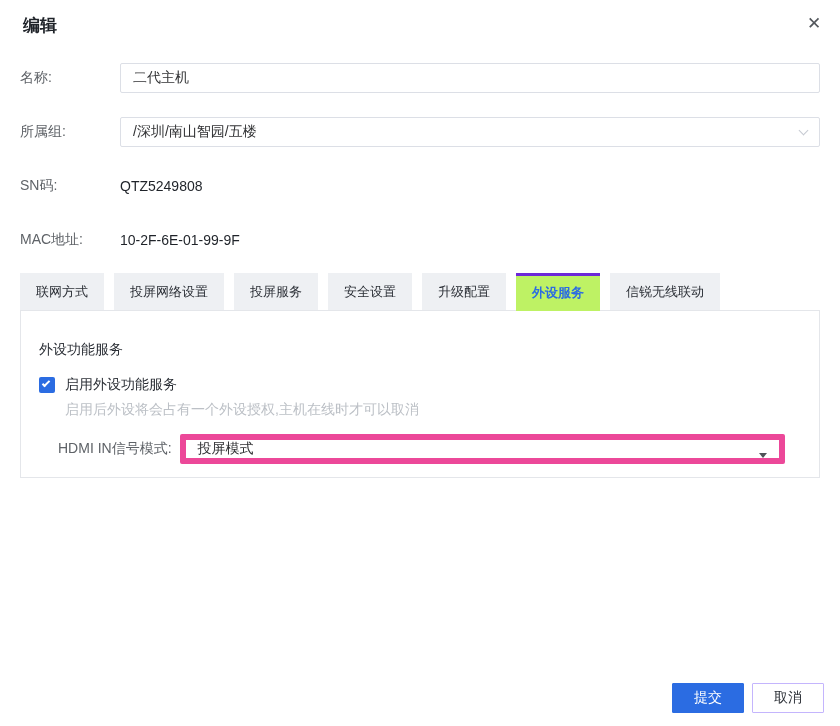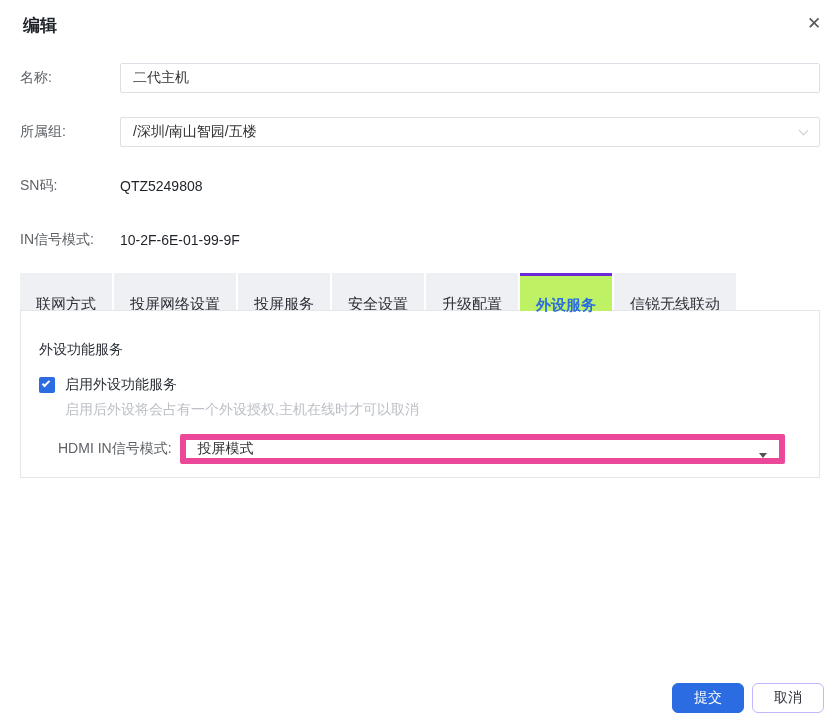--- a/index.html
+++ b/index.html
@@ -32,22 +32,22 @@
     position:absolute; right:13px; top:10px; width:7px; height:7px;
     border-right:1.5px solid #c6cad2; border-bottom:1.5px solid #c6cad2;
     transform:rotate(45deg); pointer-events:none;
   }
   .static-value { font-size:14px; color:#1f2329; }
 
   
   .tabs-area { margin:11px 20px 0 20px; }
   .tab-bar { display:flex; align-items:flex-end; }
   .tab {
-    height:37px; line-height:37px; padding:12px 16px; margin-right:2px;
-    background:#eef0f3; color:#2b2f36; font-size:15px; cursor:pointer;
+    height:37px; line-height:37px; padding:0 16px; margin-right:10px;
+    background:#eef0f3; color:#2b2f36; font-size:13px; cursor:pointer;
     white-space:nowrap;
   }
   .tab.active {
     background:#bef264; color:#2b6ce2; font-weight:bold;
     border-top:3px solid #6d28d9; line-height:34px;
     margin-bottom:-1px; height:38px; position:relative; z-index:2;
   }
   .tab-panel {
     border:1px solid #e4e6ea; height:168px; background:#fff;
     padding:0 18px; position:relative; z-index:1;
@@ -74,21 +74,21 @@
   }
   .select-caret {
     position:absolute; right:12px; top:13px; width:0; height:0;
     border-left:4px solid transparent; border-right:4px solid transparent;
     border-top:5px solid #4e5358; pointer-events:none;
   }
 
   
   .footer { position:absolute; right:16px; bottom:13px; display:flex; }
   .btn {
-    min-width:72px; height:30px; border-radius:6px; font-size:14px;
+    min-width:72px; height:30px; border-radius:1px; font-size:14px;
     display:flex; align-items:center; justify-content:center; cursor:pointer;
     font-family:inherit;
   }
   .btn-primary { background:#2b6ce2; color:#ffffff; border:1px solid #2b6ce2; }
   .btn-default { background:#ffffff; color:#2b2f36; border:1px solid #c4b5fd; margin-left:8px; }
 </style>
 </head>
 <body>
 
 <div class="dialog">
@@ -114,21 +114,21 @@
         <span class="chevron-down"></span>
       </span>
     </div>
 
     <div class="form-row">
       <span class="form-label">SN码:</span>
       <span class="static-value">QTZ5249808</span>
     </div>
 
     <div class="form-row">
-      <span class="form-label">IN信号模式:</span>
+      <span class="form-label">MAC地址:</span>
       <span class="static-value">10-2F-6E-01-99-9F</span>
     </div>
 
   </div>
 
   <div class="tabs-area">
     <div class="tab-bar">
       <div class="tab">联网方式</div>
       <div class="tab">投屏网络设置</div>
       <div class="tab">投屏服务</div>

